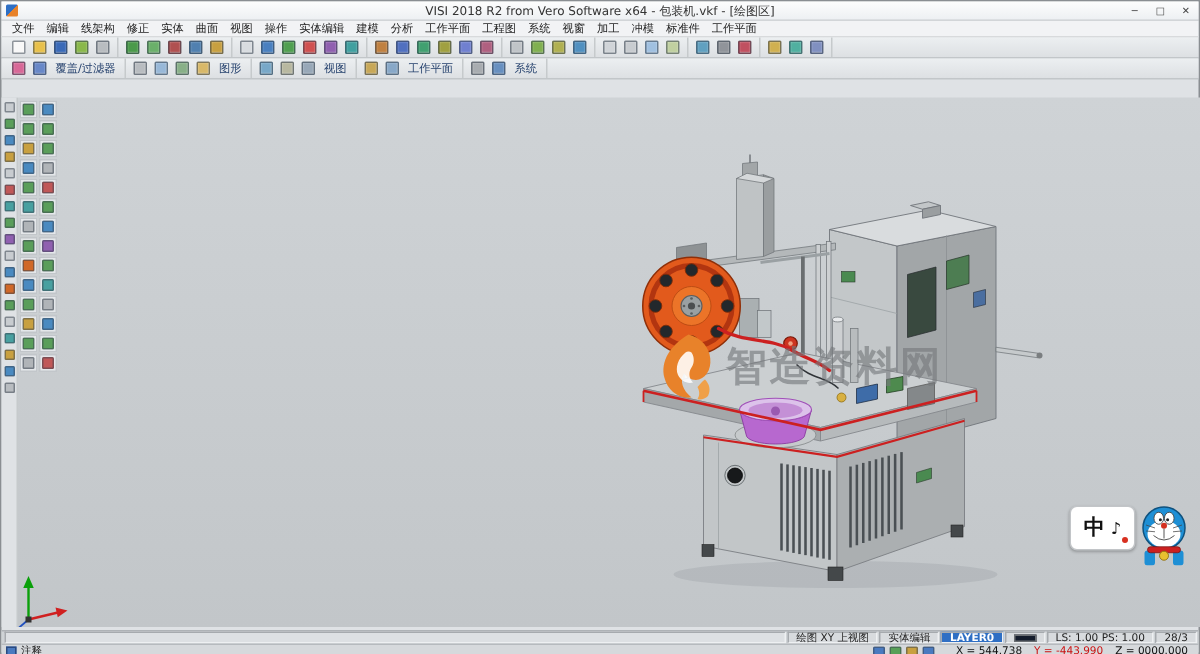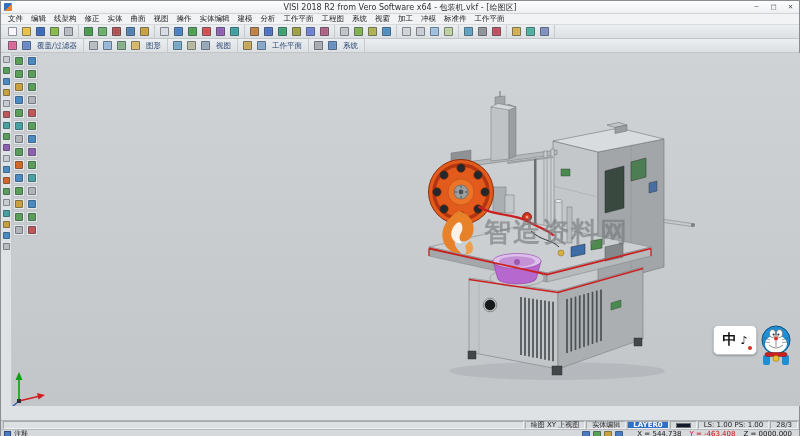--- a/index.html
+++ b/index.html
@@ -20,21 +20,21 @@
   
   .toolbar{position:absolute;left:0;width:100%;display:flex;align-items:center;background:linear-gradient(#eceff1,#dde0e3);border-bottom:1px solid #c2c6c9;padding-left:2px}
   #toolbar1{top:24px;height:14px}
   #toolbar2{top:38px;height:14px}
   .tgroup{display:flex;align-items:center;gap:1px;padding:0 3px;border-right:1px solid #c6cacc;height:100%}
   .tbtn{width:13px;height:12px;display:flex;align-items:center;justify-content:center}
   .glyph{width:9px;height:9px;border-radius:1px;border:1px solid rgba(55,65,78,.55);box-shadow:inset 0 0 1px rgba(255,255,255,.7)}
   .tlabel{font-size:7.5px;color:#26426e;padding:0 3px;white-space:nowrap}
 
   
-  .workspace{position:absolute;top:52px;left:0;width:800px;height:353px;background:linear-gradient(var(--viewport-top,#cfd3d6),var(--viewport-bottom,#c2c6c9));overflow:hidden}
+  .workspace{position:absolute;top:64px;left:0;width:800px;height:353px;background:linear-gradient(var(--viewport-top,#cfd3d6),var(--viewport-bottom,#c2c6c9));overflow:hidden}
   .left-strip{position:absolute;left:0;top:0;width:11px;height:100%;background:#dfe2e5;border-right:1px solid #c6cacc;display:flex;flex-direction:column;align-items:center;padding-top:2px;gap:2px}
   .sbtn{width:9px;height:9px;display:flex;align-items:center;justify-content:center}
   .sglyph{width:7px;height:7px;border-radius:1px;border:1px solid rgba(55,65,78,.5)}
   .left-panel{position:absolute;left:12px;top:2px;width:27px;display:grid;grid-template-columns:12px 12px;gap:1px}
   .pbtn{width:12px;height:12px;background:#e4e7ea;border:1px solid #c2c6ca;display:flex;align-items:center;justify-content:center}
   .pglyph{width:8px;height:8px;border-radius:1px;border:1px solid rgba(55,65,78,.5)}
   .scene{position:absolute;left:11px;top:0;width:789px;height:367px}
 
   
   .watermark{position:absolute;left:436px;top:156px;display:flex;align-items:center;gap:5px;pointer-events:none}
@@ -638,17 +638,17 @@
           <span class="trglyph" style="background: rgb(88, 160, 88);"></span>
         </span>
         <span class="trbtn">
           <span class="trglyph" style="background: rgb(200, 160, 64);"></span>
         </span>
         <span class="trbtn">
           <span class="trglyph" style="background: rgb(74, 122, 192);"></span>
         </span>
       </span>
     <span class="coord">X = 544.738</span>
-    <span class="coord coord-y">Y = -463.408</span>
+    <span class="coord coord-y">Y = -443.990</span>
     <span class="coord">Z = 0000.000</span>
   </div>
 
 </div>
 
 </body></html>

